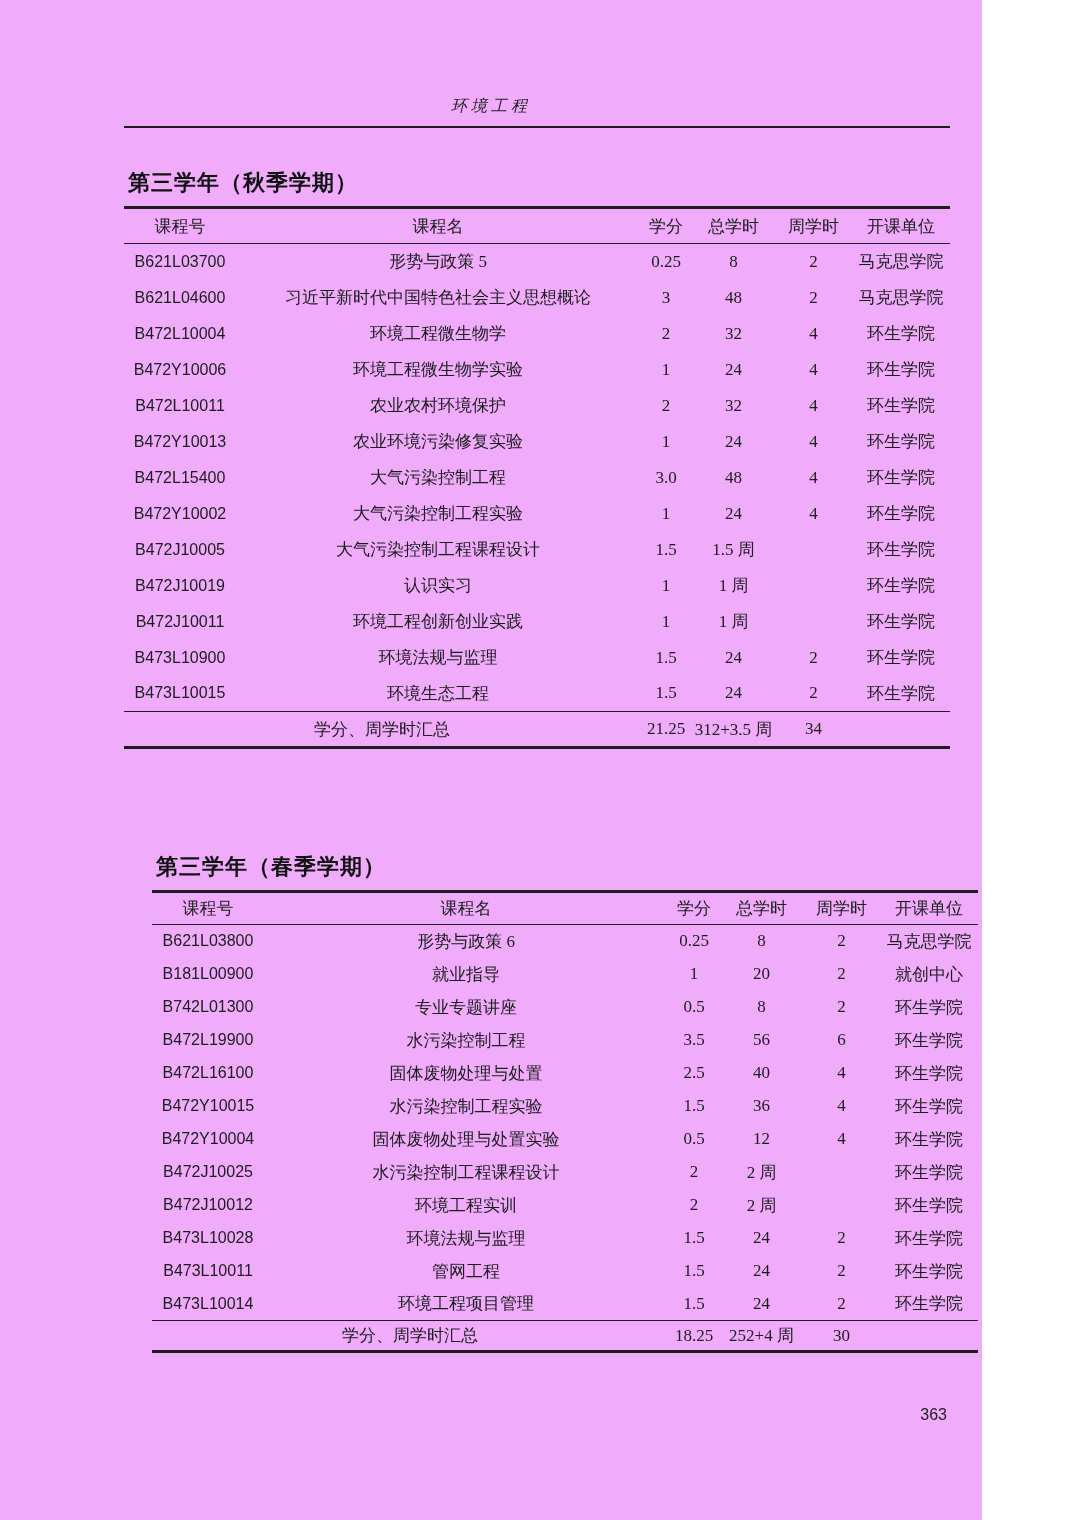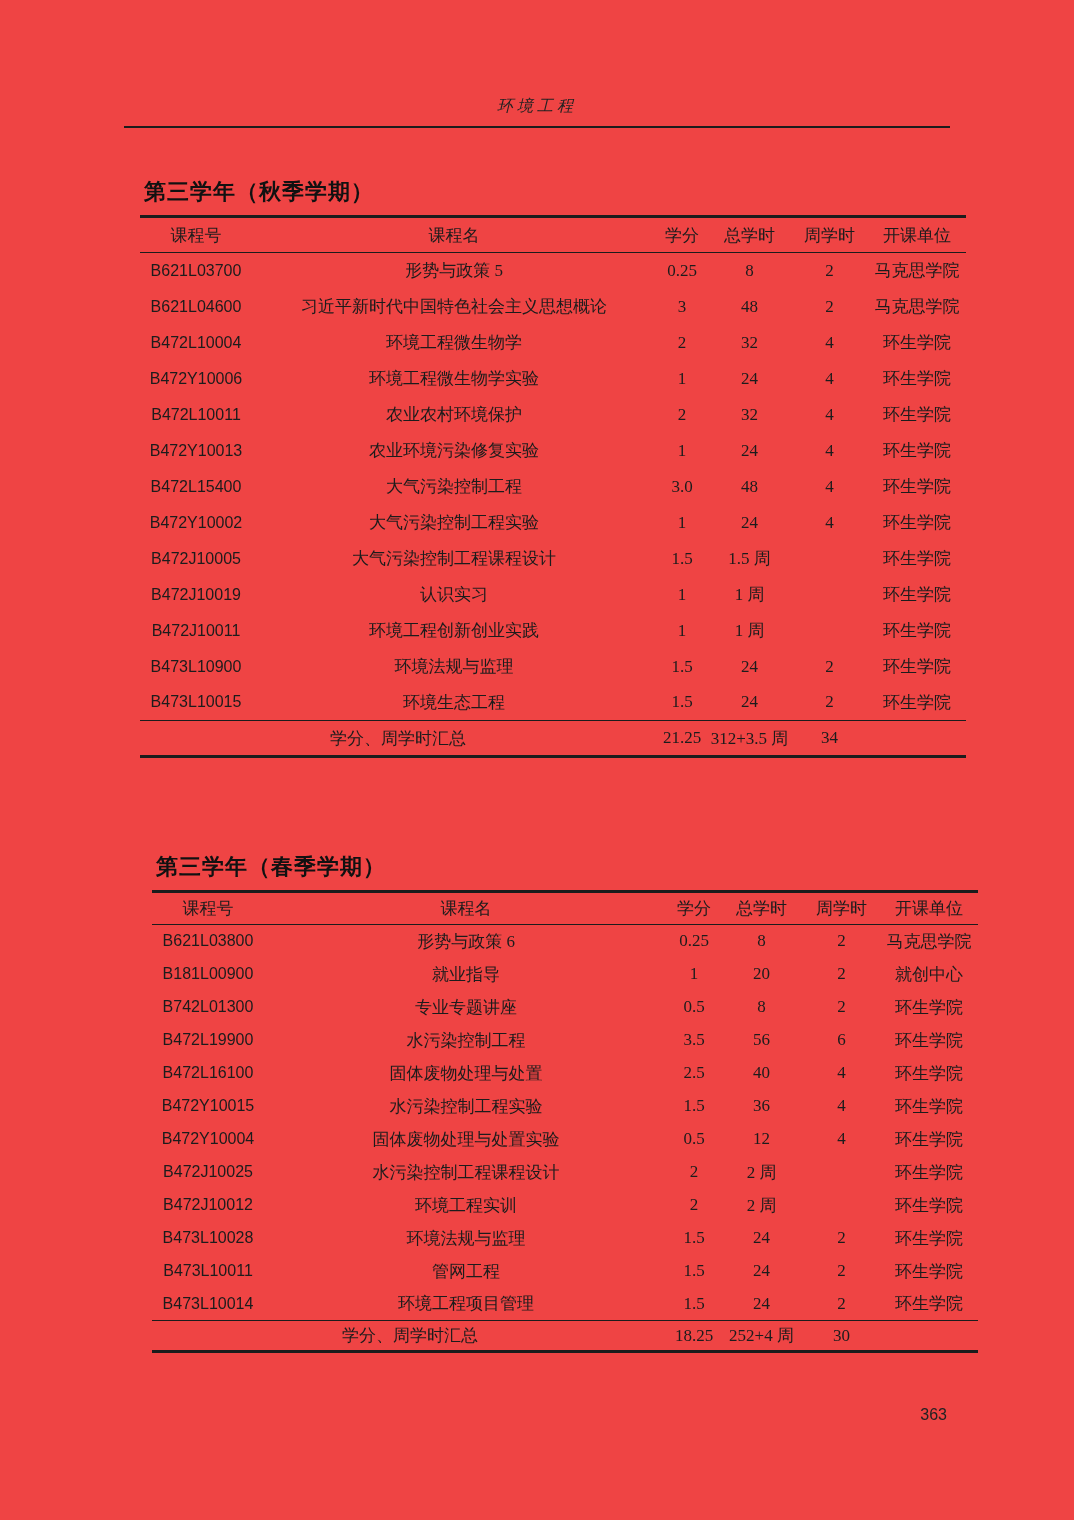--- a/index.html
+++ b/index.html
@@ -1,41 +1,41 @@
 <!DOCTYPE html>
 <html><head>
 <meta charset="utf-8">
 <style>
   html, body { margin: 0; padding: 0; background: #ffffff; }
   .page {
     position: relative;
-    width: 1074px;
+    width: 982px;
     height: 1520px;
-    background: #ef4444;
+    background: #f0abfc;
     color: #1c1c1c;
     font-family: "Liberation Serif", "DejaVu Serif", serif;
     overflow: hidden;
   }
   .running-header {
     position: absolute;
     top: 96px; left: 0; right: 0;
     text-align: center;
     font-style: italic;
     font-size: 16px;
     letter-spacing: 4px;
     color: #222;
   }
   .header-rule {
     position: absolute;
     top: 126px; left: 124px;
     width: 826px;
     border-top: 2px solid #1c1c1c;
   }
   .semester { position: absolute; left: 124px; width: 826px; }
-  .sec0 { top: 178px; margin-left: 16px; }
+  .sec0 { top: 169px; }
   .sec1 { top: 853px; margin-left: 28px; }
   .semester h2 {
     margin: 0 0 9px 4px;
     font-family: "Liberation Sans", "DejaVu Sans", sans-serif;
     font-weight: bold;
     font-size: 22px;
     line-height: 28px;
     color: #111;
     letter-spacing: 1px;
   }

